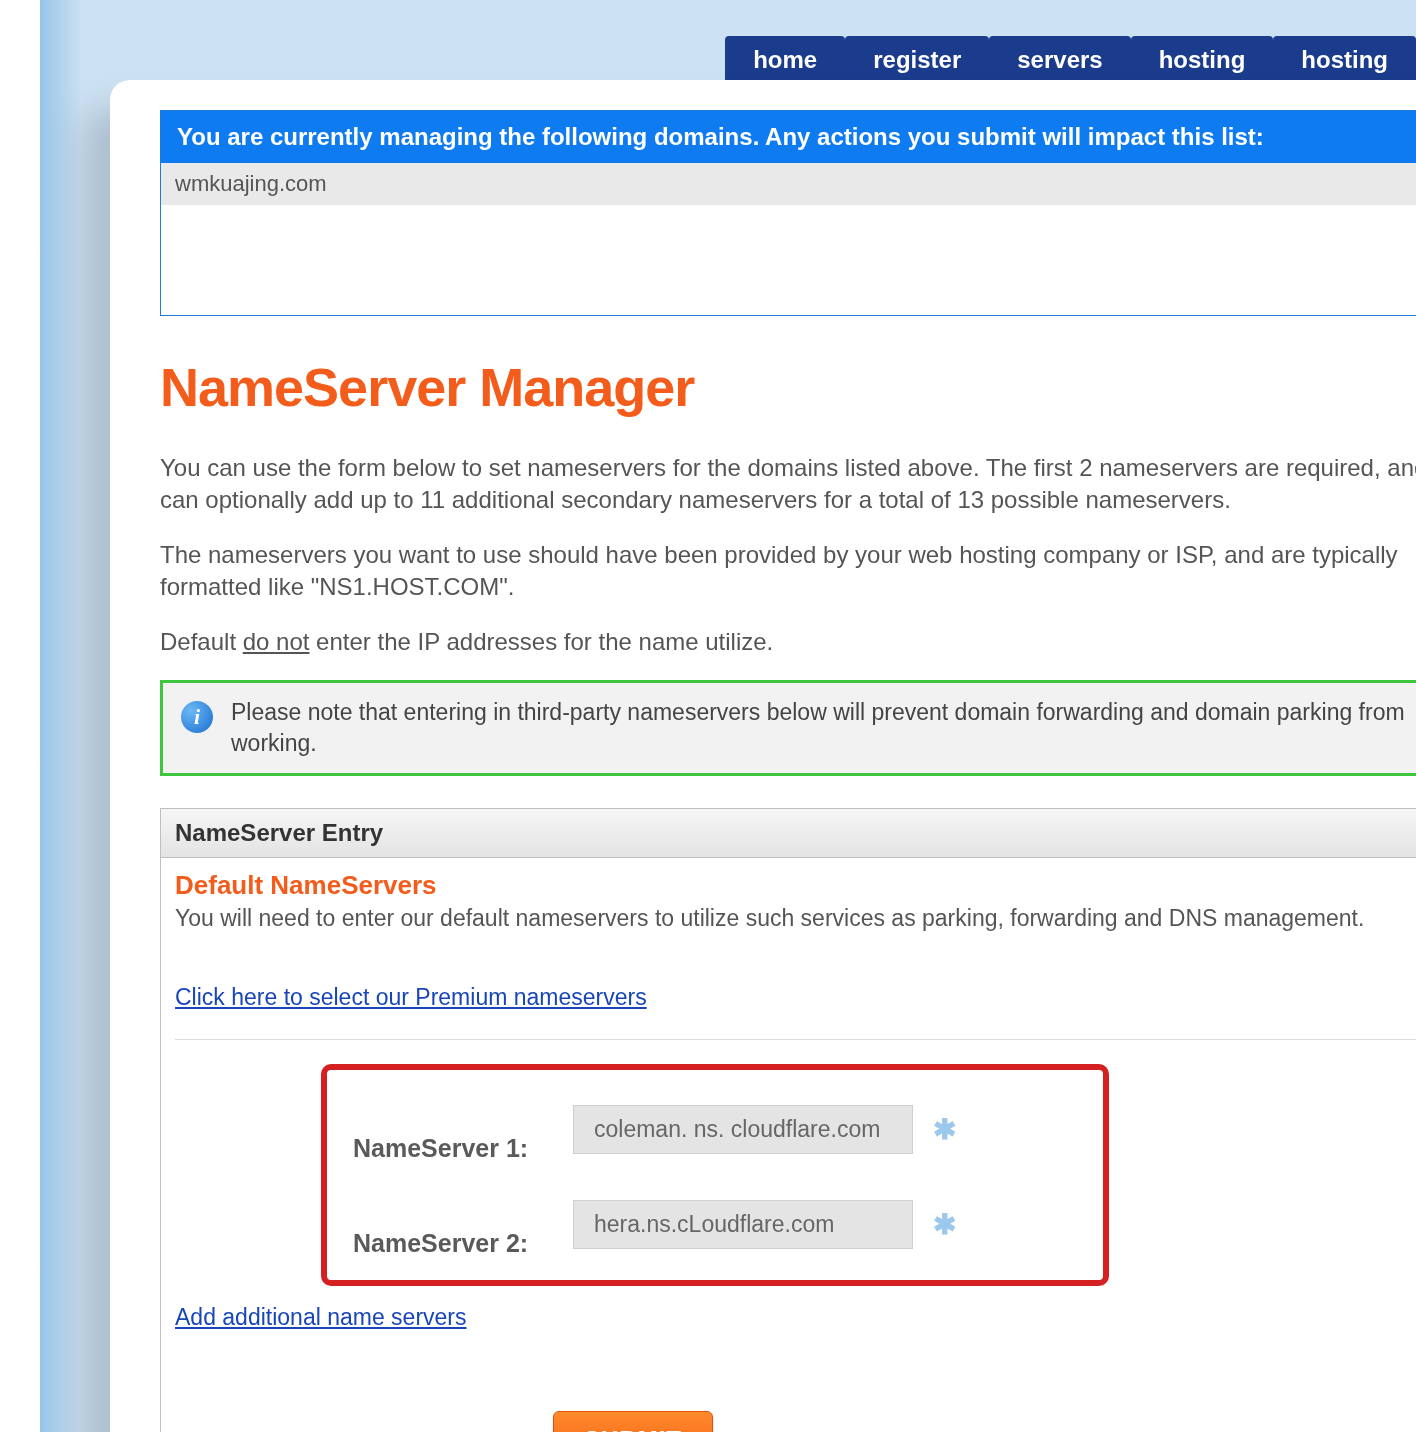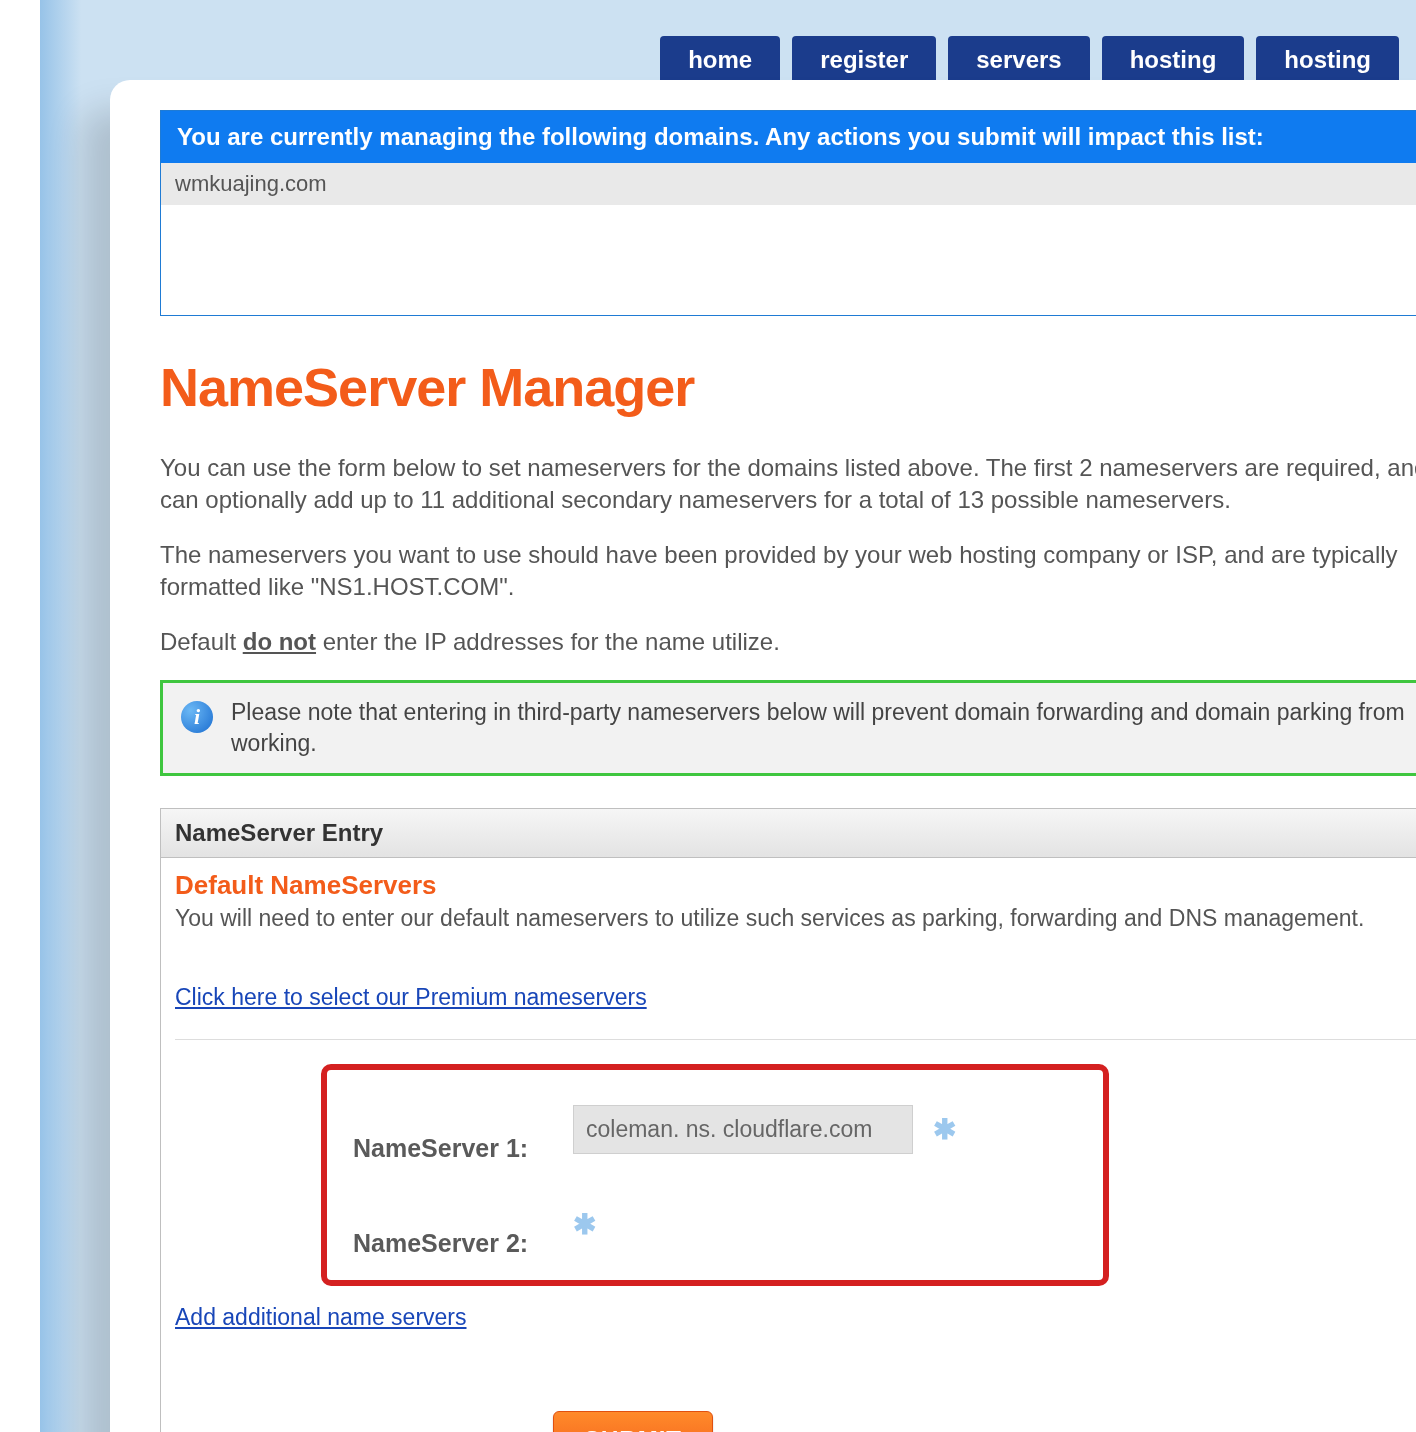--- a/index.html
+++ b/index.html
@@ -15,23 +15,22 @@
     position: absolute;
     left: 40px;
     top: 0;
     width: 1376px;
     height: 1432px;
     background: linear-gradient(to right, #97c3e8 0%, #cce1f2 3%);
   }
   .nav-tabs {
     position: absolute;
     top: 36px;
-    right: 17px;
+    right: 0;
     display: flex;
-    gap: 12px;
   }
   .nav-tab {
     background: #1b3c8c;
     color: #fff;
     font-weight: bold;
     font-size: 24px;
     padding: 10px 28px 14px 28px;
     border-radius: 4px 4px 0 0;
   }
   .content-card {
@@ -73,21 +72,21 @@
     margin: 18px 0 34px 0;
     letter-spacing: -1px;
   }
   .desc-p {
     color: #555;
     font-size: 24px;
     line-height: 1.35;
     margin-bottom: 22px;
     max-width: 1296px;
   }
-  .desc-p .underline { text-decoration: underline; font-weight: bold; }
+  .desc-p .underline { text-decoration: underline; }
   .info-strip {
     display: flex;
     align-items: flex-start;
     gap: 18px;
     border: 3px solid #3fc63f;
     background: #f2f2f2;
     padding: 14px 18px;
     width: 1296px;
     margin: 12px 0 32px 0;
   }
@@ -163,21 +162,21 @@
     font-size: 25px;
     width: 200px;
     text-align: left;
     margin-top: 38px;
   }
   .ns-input {
     background: #e4e4e4;
     border: 1px solid #cfcfcf;
     color: #666;
     font-size: 23px;
-    padding: 10px 12px;
+    padding: 10px 20px;
     width: 340px;
   }
   .asterisk {
     color: #9cc8ee;
     font-size: 28px;
     font-weight: bold;
   }
   .add-link { margin-top: 18px; display:block; }
   .submit-btn {
     background: linear-gradient(#ff8a2a, #f35c1a);
@@ -247,20 +246,21 @@
         <hr class="sep">
 
         <div class="ns-highlight">
           <div class="ns-row">
             <div class="ns-label">NameServer 1:</div>
             <input class="ns-input" type="text" value="coleman. ns. cloudflare.com" style="">
             <span class="asterisk">✱</span>
           </div>
           <div class="ns-row">
             <div class="ns-label">NameServer 2:</div>
+            <input class="ns-input" type="text" value="hera.ns.cLoudflare.com" style="">
             <span class="asterisk">✱</span>
           </div>
         </div>
 
         <a class="link add-link">Add additional name servers</a>
 
         <button class="submit-btn">SUBMIT</button>
       </div>
     </div>
 

